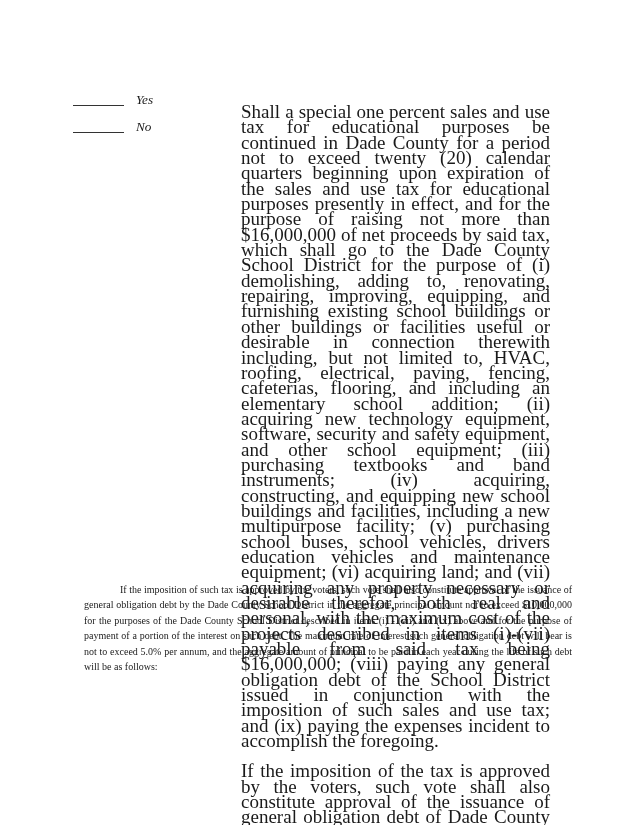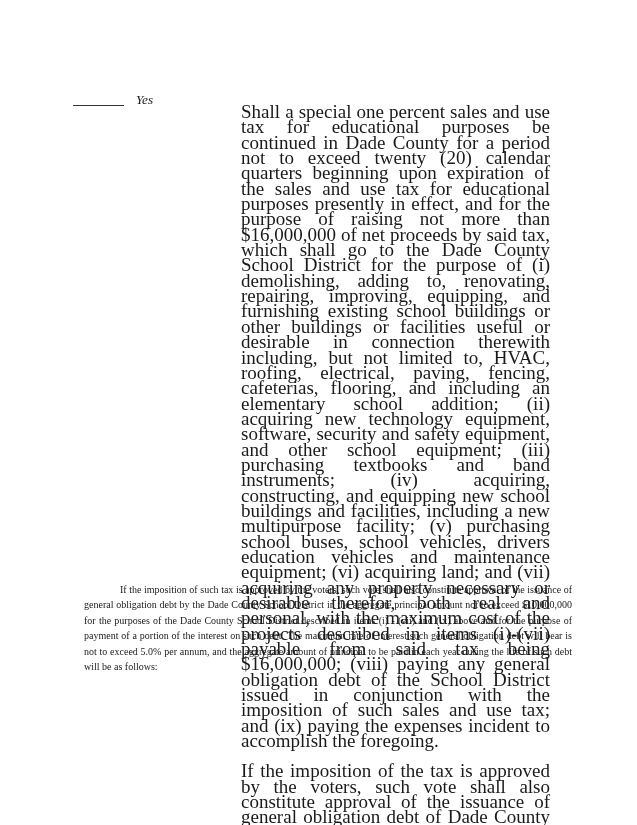--- a/index.html
+++ b/index.html
@@ -16,20 +16,24 @@
                  font-size: 10px; line-height: 15.4px; text-align: justify; text-indent: 36px; margin: 0; }
 </style>
 </head>
 <body>
 
 <div class="ballot">
   <div class="choice">
     <span class="blank"></span>
     <span class="choice-label">Yes</span>
   </div>
+  <div class="choice">
+    <span class="blank"></span>
+    <span class="choice-label">No</span>
+  </div>
 </div>
 
 <div class="question">
   <p class="para">Shall a special one percent sales and use tax for educational purposes be continued in Dade County for a period not to exceed twenty (20) calendar quarters beginning upon expiration of the sales and use tax for educational purposes presently in effect, and for the purpose of raising not more than $16,000,000 of net proceeds by said tax, which shall go to the Dade County School District for the purpose of (i) demolishing, adding to, renovating, repairing, improving, equipping, and furnishing existing school buildings or other buildings or facilities useful or desirable in connection therewith including, but not limited to, HVAC, roofing, electrical, paving, fencing, cafeterias, flooring, and including an elementary school addition; (ii) acquiring new technology equipment, software, security and safety equipment, and other school equipment; (iii) purchasing textbooks and band instruments; (iv) acquiring, constructing, and equipping new school buildings and facilities, including a new multipurpose facility; (v) purchasing school buses, school vehicles, drivers education vehicles and maintenance equipment; (vi) acquiring land; and (vii) acquiring any property necessary or desirable therefor, both real and personal, with the maximum cost of the projects described in items (i)-(vii) payable from said tax being $16,000,000; (viii) paying any general obligation debt of the School District issued in conjunction with the imposition of such sales and use tax; and (ix) paying the expenses incident to accomplish the foregoing.</p>
   <p class="para">If the imposition of the tax is approved by the voters, such vote shall also constitute approval of the issuance of general obligation debt of Dade County School District in the principal amount of $10,000,000 for the purposes of the Dade County School District described in items (i)-(vii) and (ix) above and for the purpose of payment of a portion of the interest on such debt.</p>
 </div>
 
 <p class="footer-para">If the imposition of such tax is approved by the voters, such vote shall also constitute approval of the issuance of general obligation debt by the Dade County School District in the aggregate principal amount not to exceed $10,000,000 for the purposes of the Dade County School District described in items (i) - (vii) and (ix) above and for the purpose of payment of a portion of the interest on such debt.  The maximum rate of interest such general obligation debt will bear is not to exceed 5.0% per annum, and the aggregate amount of principal to be paid in each year during the life of such debt will be as follows:</p>
 
 </body></html>

